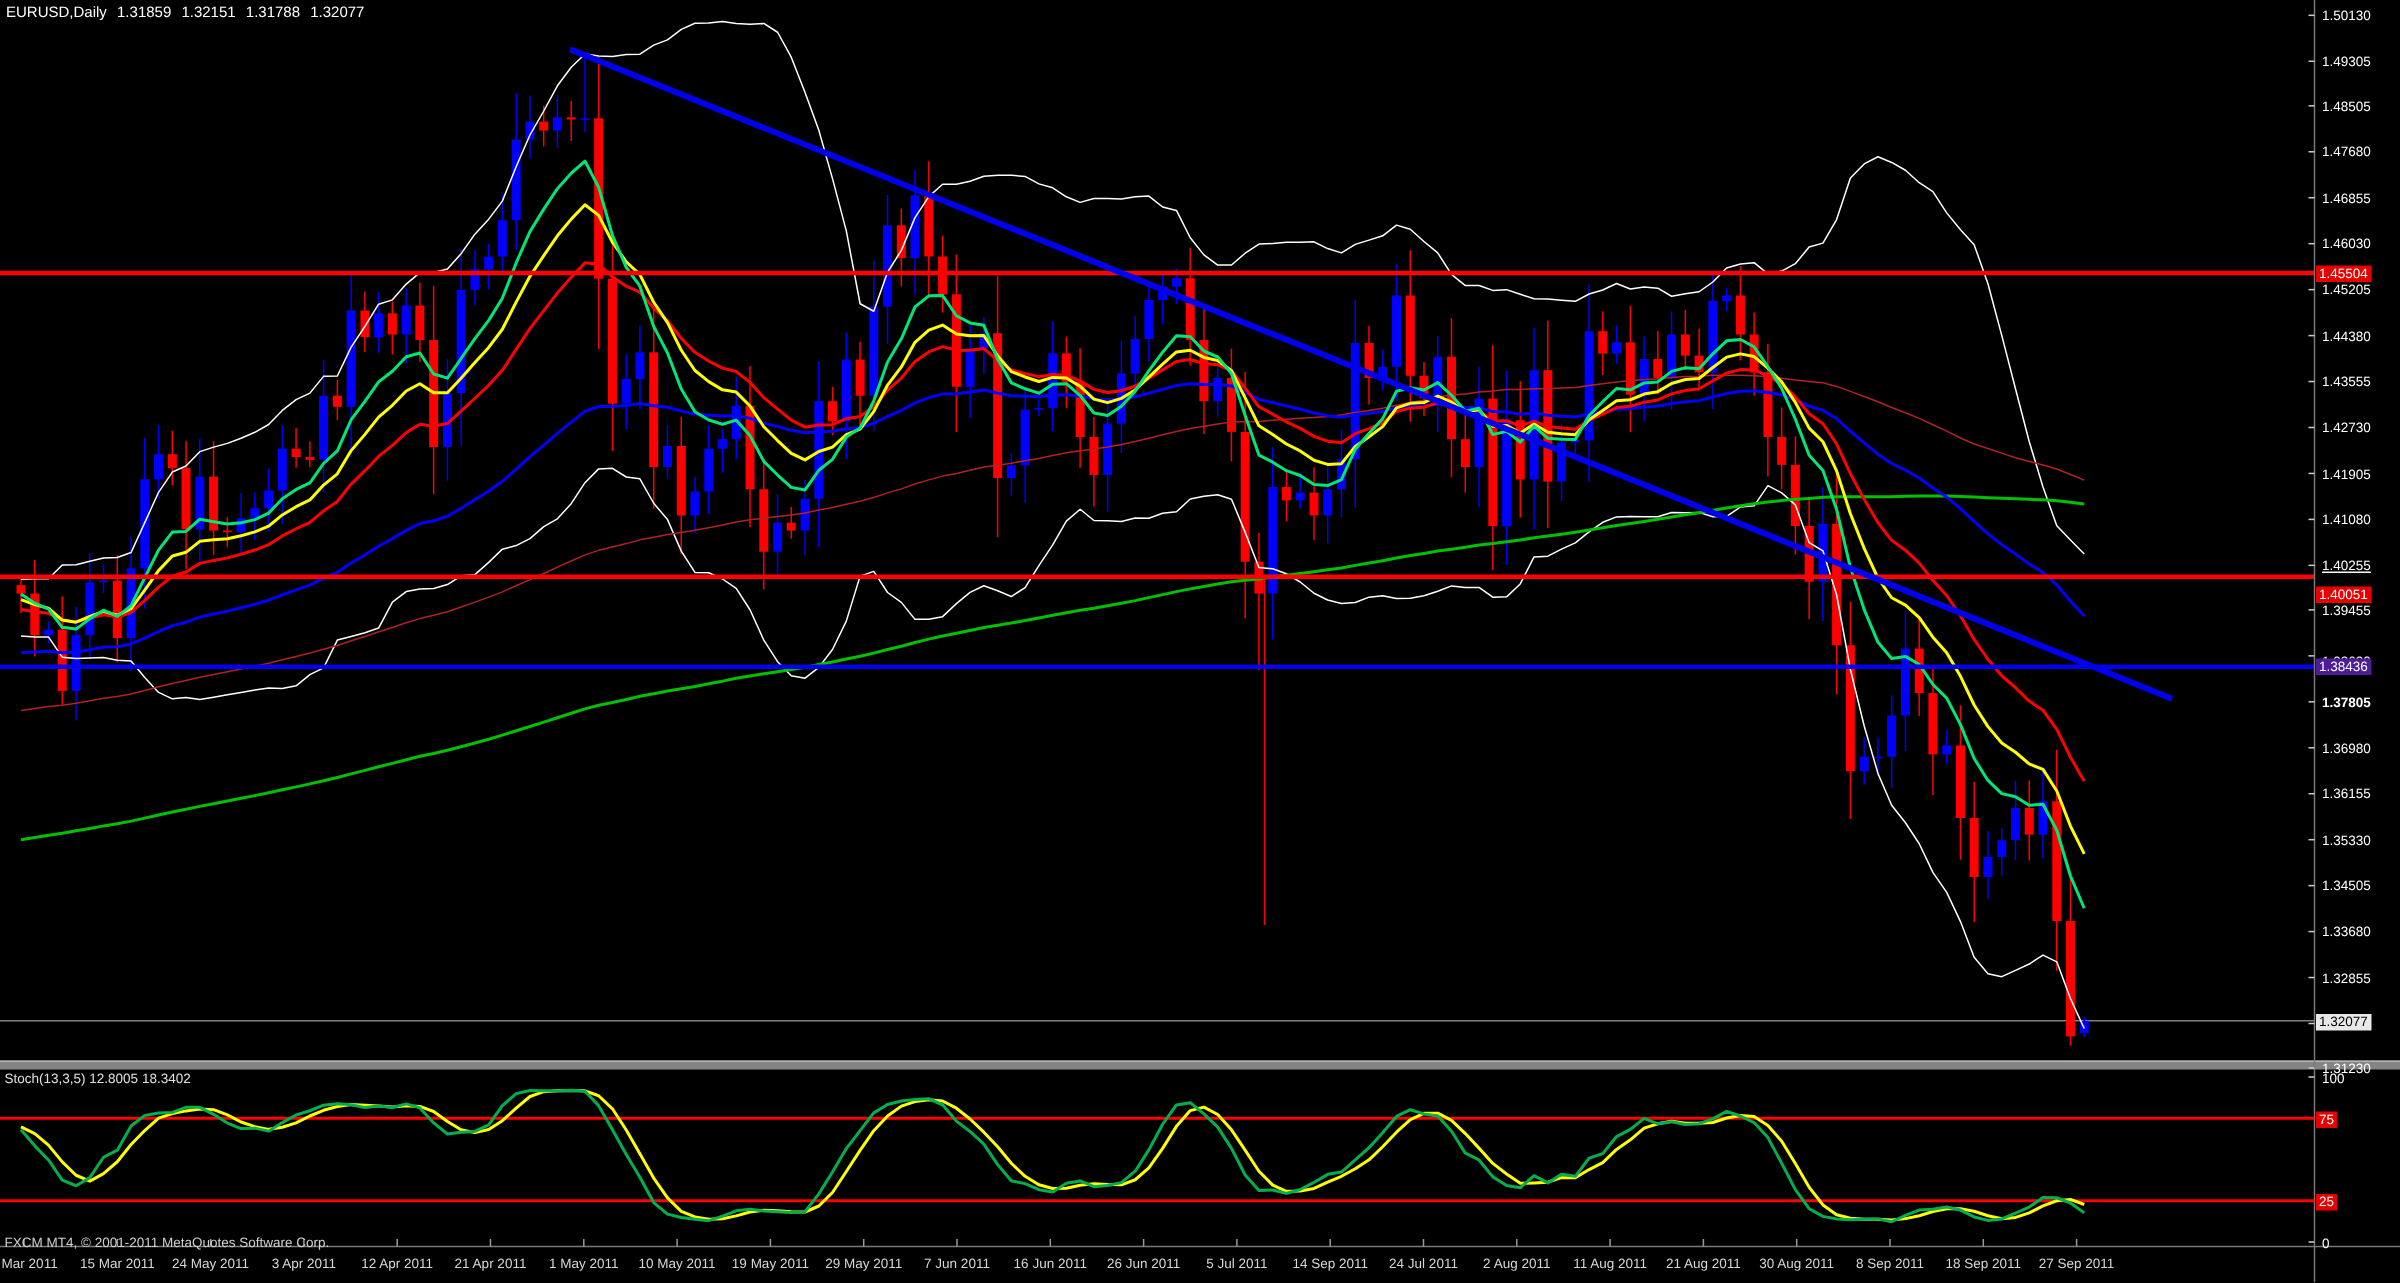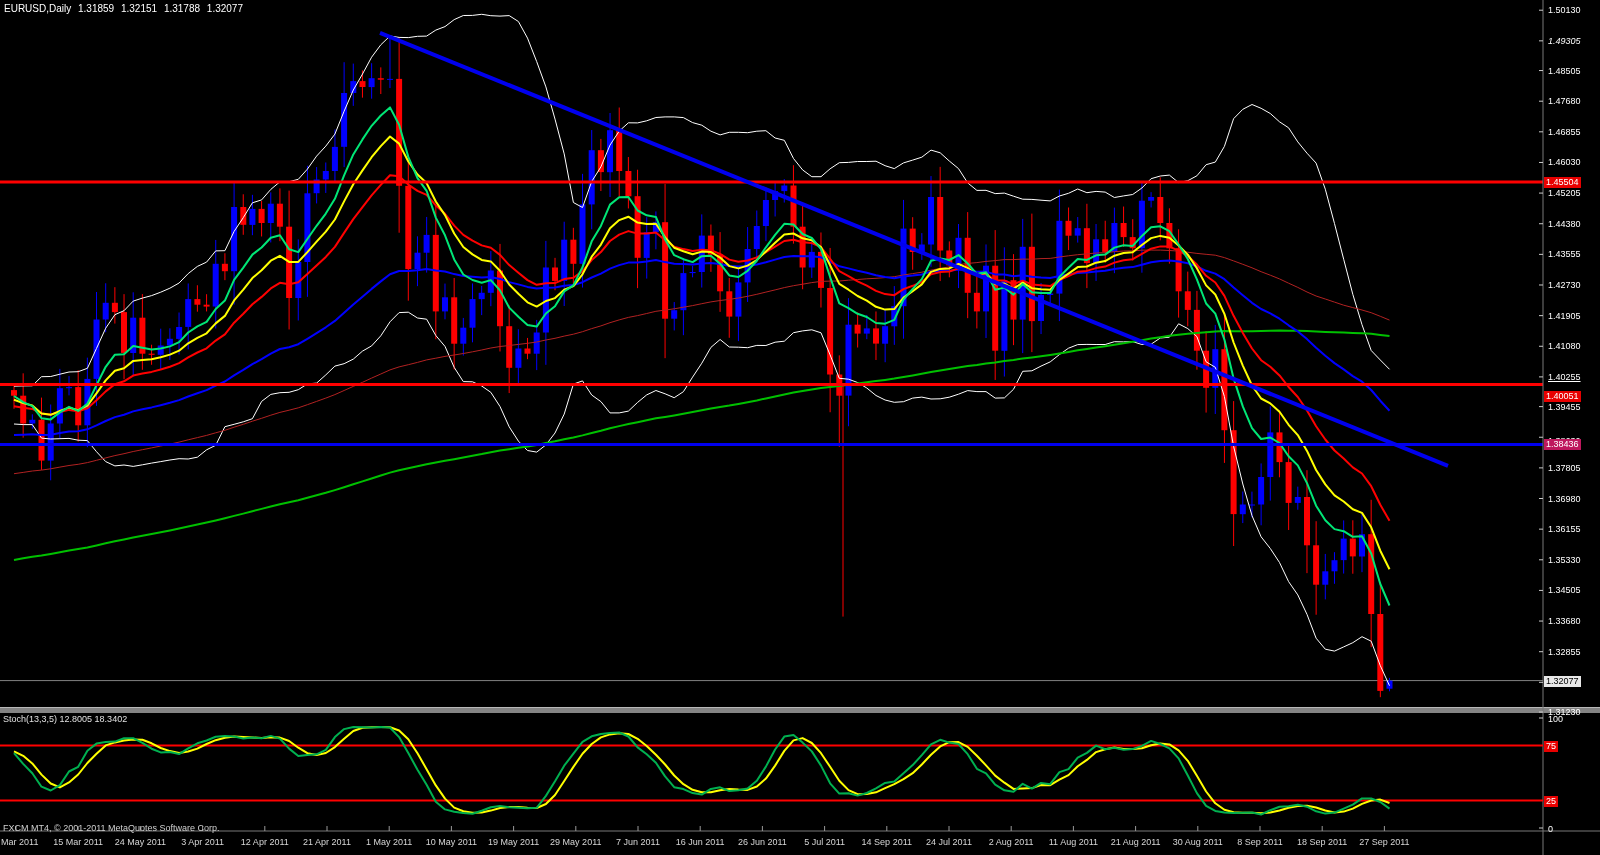--- a/index.html
+++ b/index.html
@@ -3,21 +3,21 @@
 <meta charset="utf-8">
 <style>
   html,body{margin:0;padding:0;background:#000;}
   #root{position:relative;width:1600px;height:855px;background:#000;overflow:hidden;
         font-family:"Liberation Sans",sans-serif;}
   svg{position:absolute;left:0;top:0;}
   .lbl{position:absolute;color:#fff;font-size:9px;line-height:10px;white-space:nowrap;}
   .ylab{left:1548px;}
   .badge{position:absolute;left:1544px;font-size:9px;line-height:11px;padding:0 2px;color:#fff;white-space:nowrap;}
   .badge.red{background:#e80000;}
-  .badge.blue{background:#be185d;}
+  .badge.blue{background:#4c1d95;}
   .badge.white{background:#e8e8e8;color:#000;}
   #title{position:absolute;left:4px;top:3px;color:#fff;font-size:10px;white-space:nowrap;}
   #title span{margin-right:4px;}
   #stochlabel{position:absolute;left:3px;top:714px;color:#e0e0e0;font-size:9px;white-space:nowrap;}
   #copyright{position:absolute;left:3px;top:823px;color:#cfcfcf;font-size:9px;white-space:nowrap;}
   .xlab{position:absolute;top:837px;color:#d6d6d6;font-size:9px;transform:translateX(-50%);white-space:nowrap;}
 </style>
 </head>
 <body>
 
@@ -409,35 +409,35 @@
   <div id="stochlabel">
     <span>Stoch(13,3,5)</span>
     <span>12.8005</span>
     <span>18.3402</span>
   </div>
 
   <div id="copyright">FXCM MT4, © 2001-2011 MetaQuotes Software Corp.</div>
 
   <div id="yaxis">
       <div class="lbl ylab" style="top: 5.21166px;">1.50130</div>
-      <div class="lbl ylab" style="top: 35.8466px; font-style: italic;">1.49305</div>
+      <div class="lbl ylab" style="top: 35.8466px;">1.49305</div>
       <div class="lbl ylab" style="top: 65.5533px; text-align: right;">1.48505</div>
       <div class="lbl ylab" style="top: 96.1883px;">1.47680</div>
       <div class="lbl ylab" style="top: 126.823px;">1.46855</div>
       <div class="lbl ylab" style="top: 157.458px;">1.46030</div>
       <div class="lbl ylab" style="top: 188.093px;">1.45205</div>
       <div class="lbl ylab" style="top: 218.728px;">1.44380</div>
       <div class="lbl ylab" style="top: 249.363px;">1.43555</div>
       <div class="lbl ylab" style="top: 279.998px;">1.42730</div>
       <div class="lbl ylab" style="top: 310.633px;">1.41905</div>
       <div class="lbl ylab" style="top: 341.268px;">1.41080</div>
       <div class="lbl ylab" style="top: 371.903px; text-decoration: underline;">1.40255</div>
       <div class="lbl ylab" style="top: 401.61px;">1.39455</div>
       <div class="lbl ylab" style="top: 436px;">1.38630</div>
-      <div class="lbl ylab" style="top: 462.88px;">1.37805</div>
+      <div class="lbl ylab" style="top: 462.88px; font-weight: bold;">1.37805</div>
       <div class="lbl ylab" style="top: 493.515px;">1.36980</div>
       <div class="lbl ylab" style="top: 524.15px;">1.36155</div>
       <div class="lbl ylab" style="top: 554.785px;">1.35330</div>
       <div class="lbl ylab" style="top: 585.42px;">1.34505</div>
       <div class="lbl ylab" style="top: 616.055px;">1.33680</div>
       <div class="lbl ylab" style="top: 646.69px;">1.32855</div>
       <div class="lbl ylab" style="top: 677.325px;">1.32030</div>
       <div class="lbl ylab" style="top: 707.031px;">1.31230</div>
       <div class="lbl ylab" style="top: 714px;">100</div>
       <div class="lbl ylab" style="top: 824px;">0</div>

